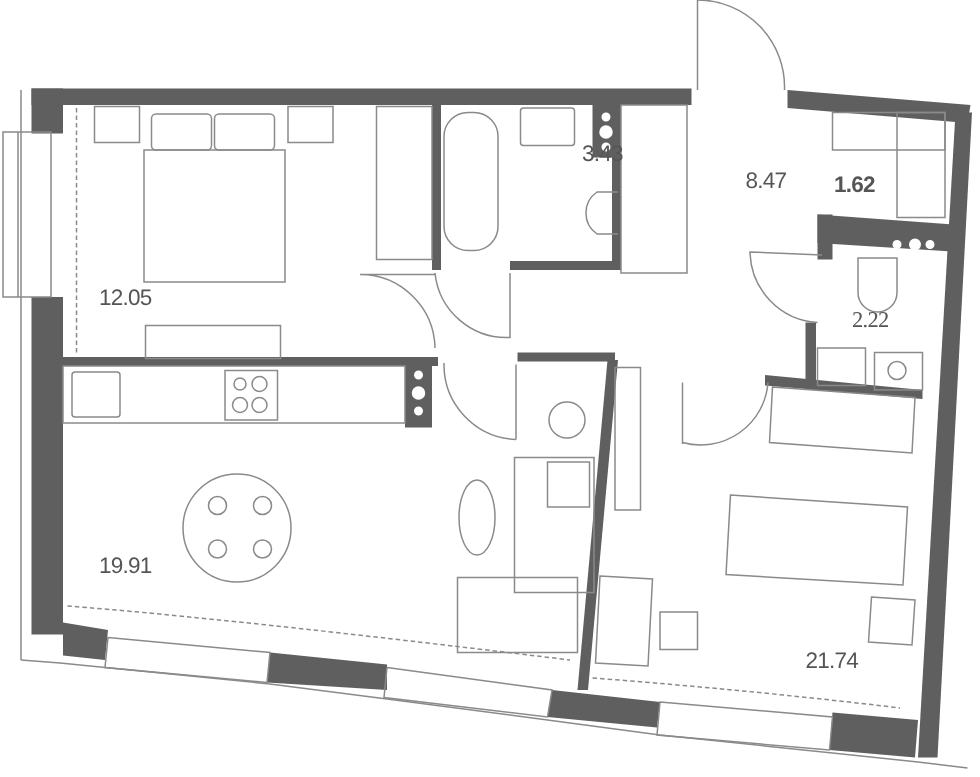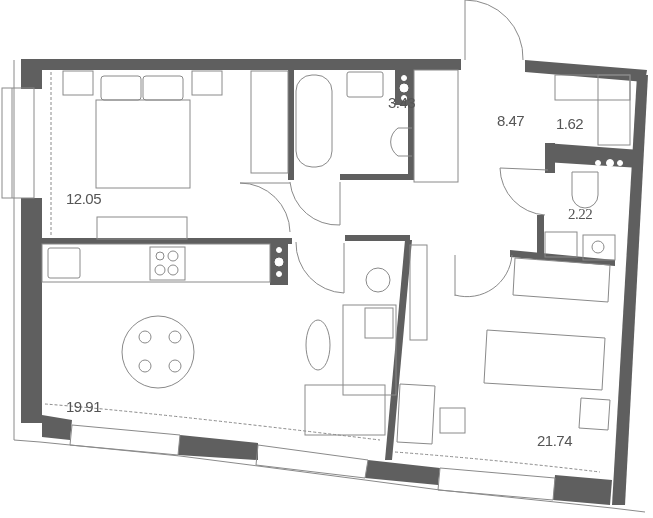--- a/index.html
+++ b/index.html
@@ -129,16 +129,16 @@
     <polygon points="72,425 180,435 178,455 70,445"></polygon>
     <polygon points="258,445 368,460 365,478 256,465"></polygon>
     <polygon points="440,468 555,478 553,500 438,490"></polygon>
     <polyline points="14,440 40,442 180,456 258,466 365,480 440,490 555,502 612,508 645,512"></polyline>
   </g>
 </svg>
 
 <div class="room-label" style="left:66px;top:190px;">12.05</div>
 <div class="room-label" style="left:346px;top:94px;margin-left:42px;">3.43</div>
 <div class="room-label" style="left:497px;top:112px;">8.47</div>
-<div class="room-label" style="left:556px;top:115px;">1.62</div>
+<div class="room-label" style="left:556px;top:115px;font-weight:bold;">1.62</div>
 <div class="room-label" style="left:568px;top:206px;font-family:Liberation Serif, serif;">2.22</div>
-<div class="room-label" style="left:66px;top:369px;margin-top:29px;">19.91</div>
+<div class="room-label" style="left:66px;top:369px;">19.91</div>
 <div class="room-label" style="left:537px;top:432px;">21.74</div>
 
 </body></html>

